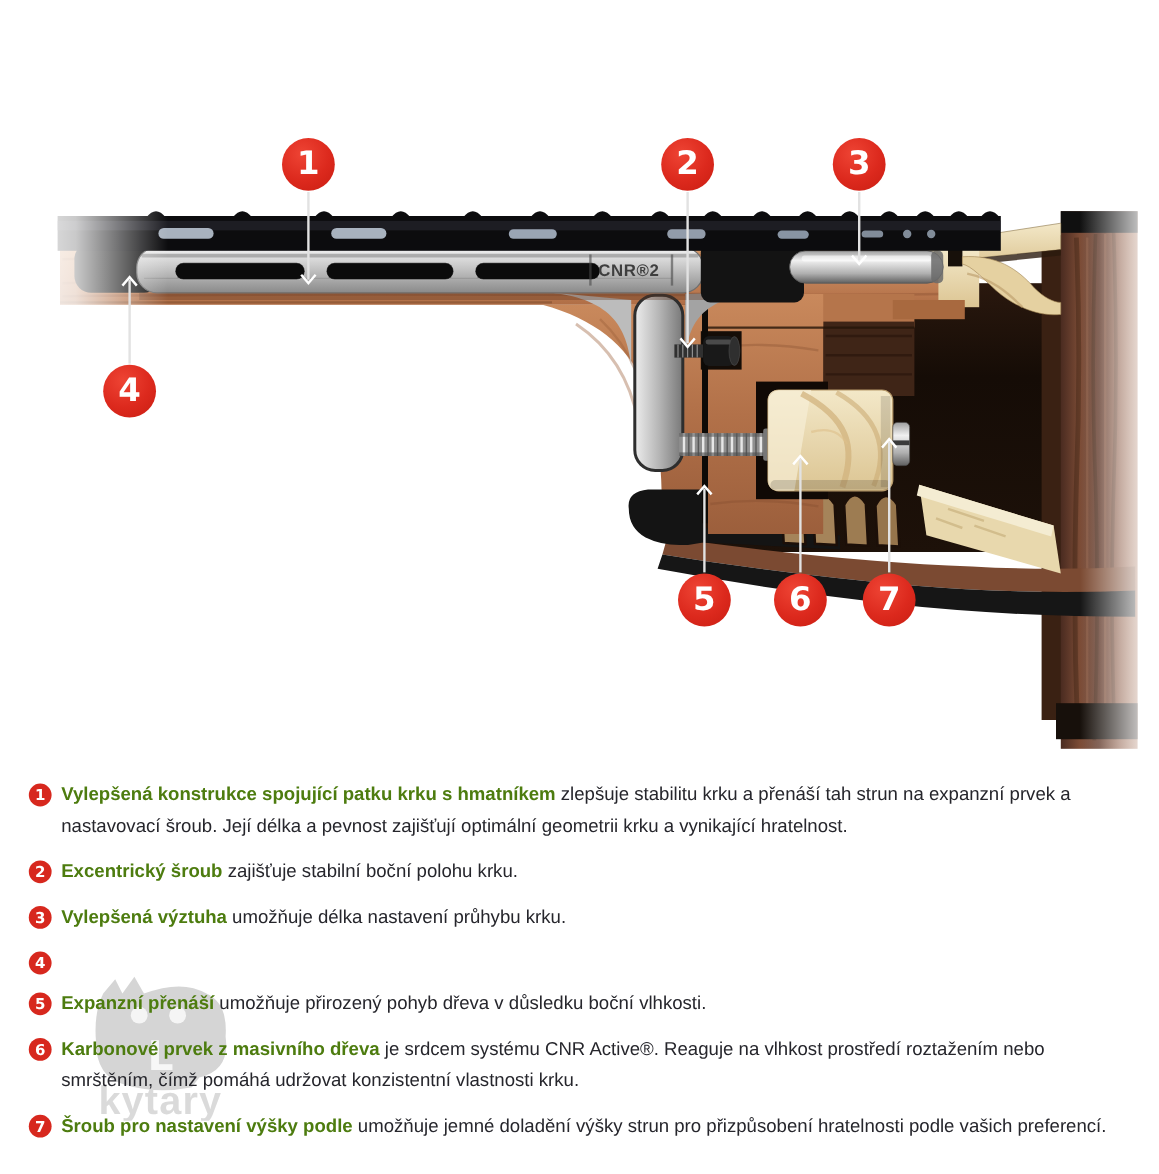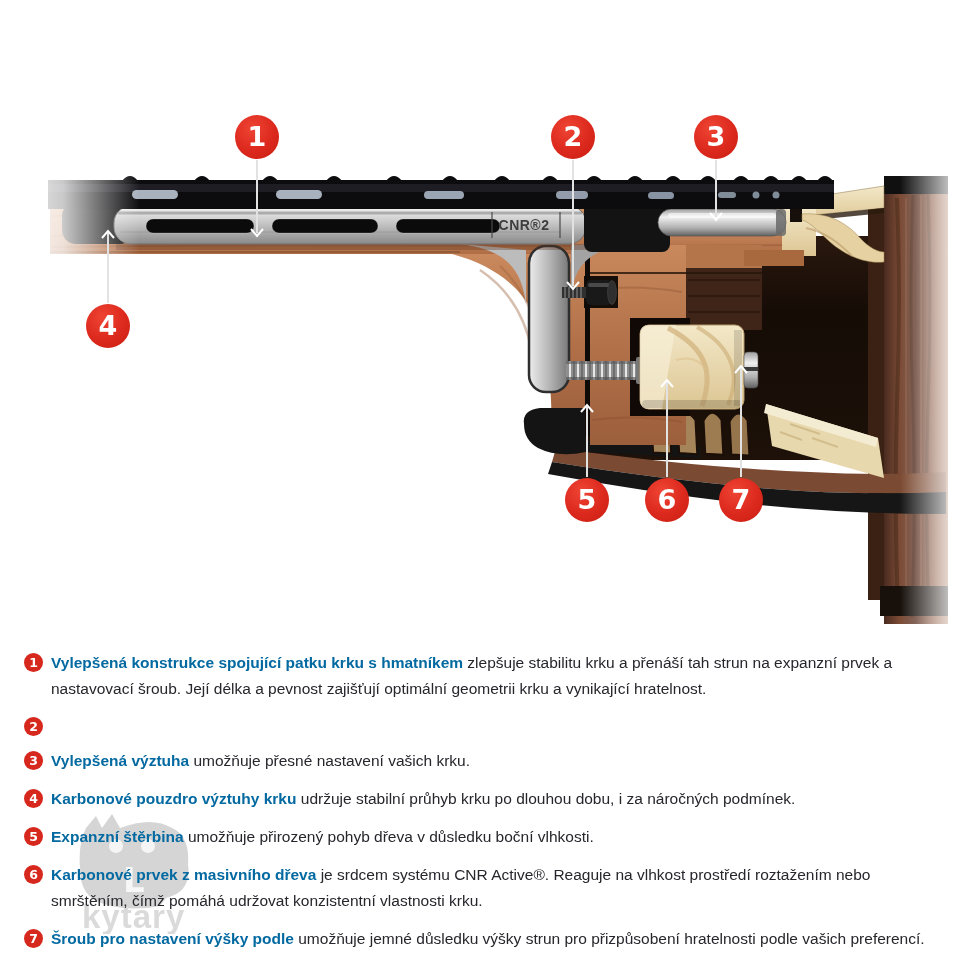--- a/index.html
+++ b/index.html
@@ -13,21 +13,21 @@
     color:#fff;font-weight:bold;font-size:27px;line-height:44px;text-align:center;
     font-family:"DejaVu Sans","Liberation Sans",sans-serif;z-index:4;}
   
   .legend{position:absolute;left:24px;top:650px;width:920px;display:flex;
     flex-direction:column;gap:12px;z-index:3;}
   .item{display:flex;gap:8px;align-items:flex-start;}
   .bullet{flex:0 0 auto;width:19px;height:19px;margin-top:3px;border-radius:50%;
     background:#d7281e;color:#fff;font-size:12.5px;font-weight:bold;line-height:19px;
     text-align:center;font-family:"DejaVu Sans","Liberation Sans",sans-serif;}
   .txt{margin:0;font-size:15.5px;line-height:26px;color:#26262c;max-width:874px;}
-  .txt b{color:#0369a1;}
+  .txt b{color:#4d7c0f;}
   
   .watermark{position:absolute;left:60px;top:806px;z-index:2;opacity:.55;pointer-events:none;}
 </style>
 </head>
 <body>
 
 <div class="page">
 
   <div class="diagram">
     <svg width="966" height="640" viewBox="0 0 966 640">
@@ -279,41 +279,41 @@
 
   <div class="legend">
 
     <div class="item">
       <span class="bullet">1</span>
       <p class="txt"><b>Vylepšená konstrukce spojující patku krku s hmatníkem</b><span> zlepšuje stabilitu krku a přenáší tah strun na expanzní prvek a nastavovací šroub. Její délka a pevnost zajišťují optimální geometrii krku a vynikající hratelnost.</span></p>
     </div>
 
     <div class="item">
       <span class="bullet">2</span>
+      <p class="txt"><b>Excentrický šroub</b><span> zajišťuje stabilní boční polohu krku.</span></p>
     </div>
 
     <div class="item">
       <span class="bullet">3</span>
-      <p class="txt"><b>Vylepšená výztuha</b><span> umožňuje přesné nastavení vašich krku.</span></p>
+      <p class="txt"><b>Vylepšená výztuha</b><span> umožňuje délka nastavení průhybu krku.</span></p>
     </div>
 
     <div class="item">
       <span class="bullet">4</span>
-      <p class="txt"><b>Karbonové pouzdro výztuhy krku</b><span> udržuje stabilní průhyb krku po dlouhou dobu, i za náročných podmínek.</span></p>
     </div>
 
     <div class="item">
       <span class="bullet">5</span>
-      <p class="txt"><b>Expanzní štěrbina</b><span> umožňuje přirozený pohyb dřeva v důsledku boční vlhkosti.</span></p>
+      <p class="txt"><b>Expanzní přenáší</b><span> umožňuje přirozený pohyb dřeva v důsledku boční vlhkosti.</span></p>
     </div>
 
     <div class="item">
       <span class="bullet">6</span>
       <p class="txt"><b>Karbonové prvek z masivního dřeva</b><span> je srdcem systému CNR Active®. Reaguje na vlhkost prostředí roztažením nebo smrštěním, čímž pomáhá udržovat konzistentní vlastnosti krku.</span></p>
     </div>
 
     <div class="item">
       <span class="bullet">7</span>
-      <p class="txt"><b>Šroub pro nastavení výšky podle</b><span> umožňuje jemné důsledku výšky strun pro přizpůsobení hratelnosti podle vašich preferencí.</span></p>
+      <p class="txt"><b>Šroub pro nastavení výšky podle</b><span> umožňuje jemné doladění výšky strun pro přizpůsobení hratelnosti podle vašich preferencí.</span></p>
     </div>
 
   </div>
 </div>
 
 </body></html>

